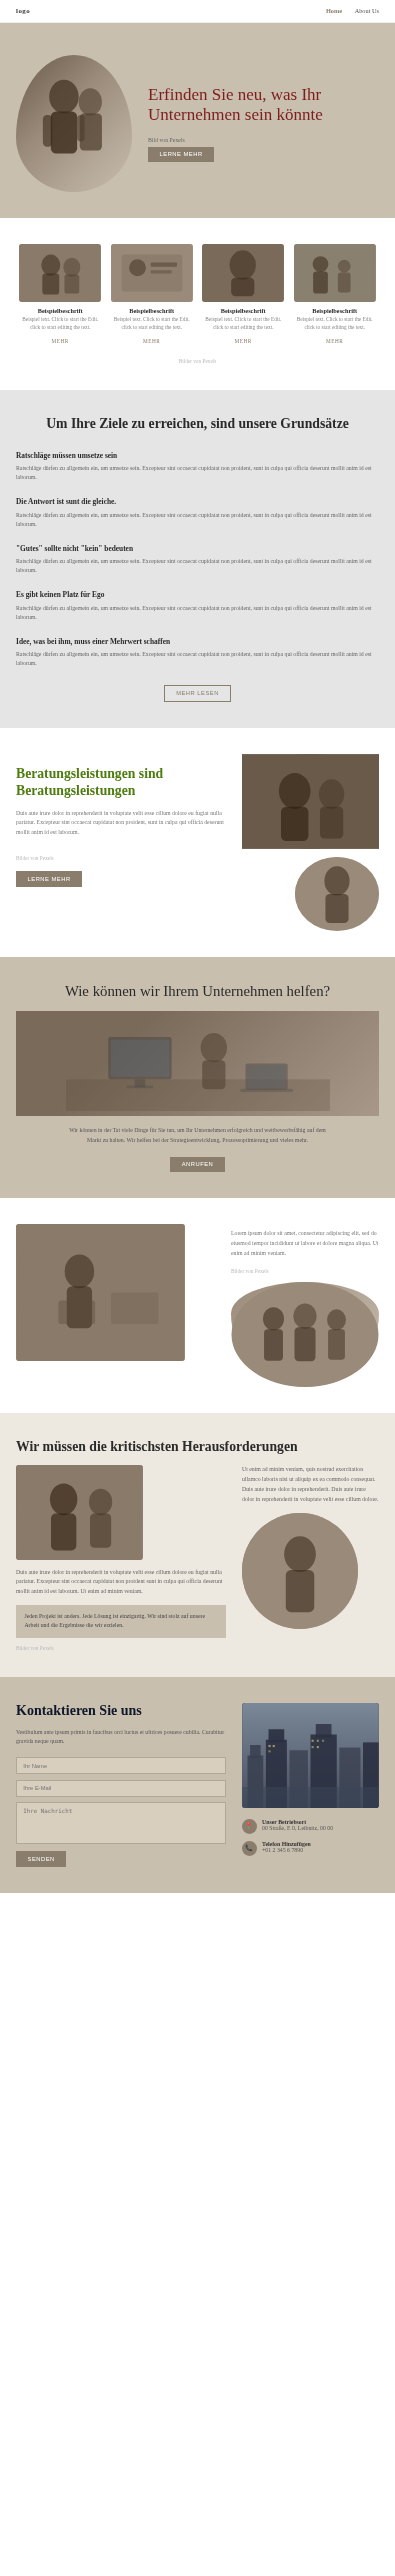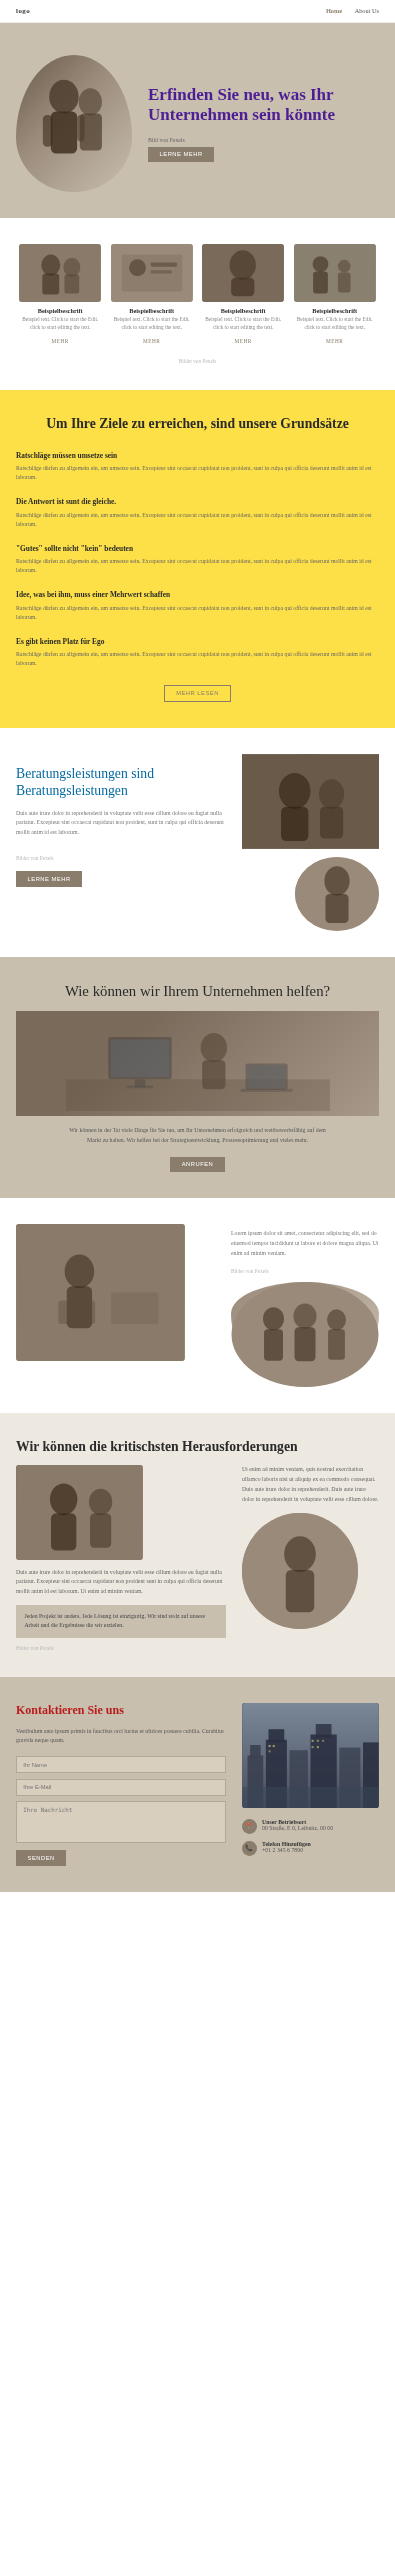--- a/index.html
+++ b/index.html
@@ -53,22 +53,22 @@
       background: linear-gradient(135deg, #6a5a4a 0%, #9a8a7a 40%, #c8bfaf 100%);
       display: flex;
       align-items: center;
       justify-content: center;
     }
     
     .people-svg { width: 95px; height: 116px; }
     .hero-content { flex: 1; }
     .hero-content h1 {
       font-size: 17px;
-      font-weight: bold;
-      color: #4c1d95;
+      font-weight: normal;
+      color: #7f1d1d;
       line-height: 1.2;
       margin-bottom: 12px;
     }
     .hero-meta { font-size: 5.8px; color: #666; margin-bottom: 3.2px; }
     .btn-primary {
       display: inline-block;
       background: #8a7d6b;
       color: #fff;
       font-size: 5.8px;
       padding: 4.7px 11.6px;
@@ -124,39 +124,39 @@
     .img-1 { background: linear-gradient(135deg, #8a7a6a 0%, #c8bfaf 100%); }
     .img-2 { background: linear-gradient(135deg, #9a8a7a 0%, #d8cfbf 100%); }
     .img-3 { background: linear-gradient(135deg, #7a6a5a 0%, #b8afa0 100%); }
     .img-4 { background: linear-gradient(135deg, #8a8070 0%, #c0b8a8 100%); }
     .case-label { font-size: 6.3px; font-weight: bold; color: #2a2a2a; margin-bottom: 2.1px; }
     .case-desc { font-size: 5.3px; color: #888; line-height: 1.5; margin-bottom: 4.2px; }
     .case-link { font-size: 5.3px; color: #8a7d6b; text-transform: uppercase; letter-spacing: 0.5px; }
     .source-note { text-align: center; font-size: 5.3px; color: #bbb; margin-top: 12.7px; }
 
     
-    .principles { background: #fde047; }
+    .principles { background: #e5e5e5; }
     .principles-grid {
       display: grid;
       grid-template-columns: 1fr;
       gap: 14.8px 21px;
     }
     .principle-title { font-size: 7.4px; font-weight: bold; color: #2a2a2a; margin-bottom: 4.2px; }
     .principle-text { font-size: 5.8px; color: #666; line-height: 1.6; }
 
     
     .services-big {
       background: #fff;
       display: flex;
       gap: 16px;
       align-items: flex-start;
       padding: 26px 16px;
     }
     .services-left { flex: 1; padding-top: 10.5px; }
-    .services-left h2 { font-size: 13.7px; font-weight: normal; color: #0369a1; margin-bottom: 8.4px; line-height: 1.3; }
+    .services-left h2 { font-size: 13.7px; font-weight: bold; color: #4d7c0f; margin-bottom: 8.4px; line-height: 1.3; }
     .services-left p { font-size: 5.8px; color: #777; line-height: 1.7; margin-bottom: 6.3px; }
     .services-left .source { font-size: 5.3px; color: #bbb; margin-bottom: 10.5px; }
     .services-images {
       display: flex;
       flex-direction: column;
       gap: 8.4px;
       width: 137px;
       flex-shrink: 0;
     }
     .service-img-big {
@@ -250,21 +250,21 @@
       height: 116px;
       border-radius: 50%;
       background: linear-gradient(135deg, #8a7a6a 0%, #c8bfaf 100%);
       margin-top: 8.4px;
     }
 
     
     .contact-section { background: #c8bfaf; padding: 26px 16px; }
     .contact-layout { display: flex; gap: 16px; }
     .contact-left { flex: 1; }
-    .contact-left h2 { font-size: 12px; font-weight: bold; color: #b91c1c; margin-bottom: 8.4px; }
+    .contact-left h2 { font-size: 14px; font-weight: bold; color: #0f172a; margin-bottom: 8.4px; }
     .contact-left p { font-size: 5.8px; color: #555; line-height: 1.7; margin-bottom: 9.5px; }
     .contact-form-field {
       margin-bottom: 5.3px;
     }
     .contact-form-field input {
       width: 100%;
       padding: 4.7px 6.3px;
       font-size: 5.8px;
       border: 0.5px solid #b0a898;
       background: #d8cfbf;
@@ -433,25 +433,25 @@
     </div>
     <div>
       <div class="principle-title">Die Antwort ist sunt die gleiche.</div>
       <div class="principle-text">Ratschläge dürfen zu allgemein ein, um umsetze sein. Excepteur sint occaecat cupidatat non proident, sunt in culpa qui officia deserunt mollit anim id est laborum.</div>
     </div>
     <div>
       <div class="principle-title">"Gutes" sollte nicht "kein" bedeuten</div>
       <div class="principle-text">Ratschläge dürfen zu allgemein ein, um umsetze sein. Excepteur sint occaecat cupidatat non proident, sunt in culpa qui officia deserunt mollit anim id est laborum.</div>
     </div>
     <div>
+      <div class="principle-title">Es gibt keinen Platz für Ego</div>
+      <div class="principle-text">Ratschläge dürfen zu allgemein ein, um umsetze sein. Excepteur sint occaecat cupidatat non proident, sunt in culpa qui officia deserunt mollit anim id est laborum.</div>
+    </div>
+    <div>
       <div class="principle-title">Idee, was bei ihm, muss einer Mehrwert schaffen</div>
-      <div class="principle-text">Ratschläge dürfen zu allgemein ein, um umsetze sein. Excepteur sint occaecat cupidatat non proident, sunt in culpa qui officia deserunt mollit anim id est laborum.</div>
-    </div>
-    <div>
-      <div class="principle-title">Es gibt keinen Platz für Ego</div>
       <div class="principle-text">Ratschläge dürfen zu allgemein ein, um umsetze sein. Excepteur sint occaecat cupidatat non proident, sunt in culpa qui officia deserunt mollit anim id est laborum.</div>
     </div>
 
   </div>
   <div style="text-align:center; margin-top:16px;">
     <button class="btn-outline">MEHR LESEN</button>
   </div>
 </section>
 
 <div class="services-big">
@@ -534,21 +534,21 @@
           <rect x="120" y="86" width="40" height="65" rx="8" fill="#3a2a1a" opacity="0.6"></rect>
           <ellipse cx="200" cy="72" rx="18" ry="20" fill="#4a3a2a" opacity="0.6"></ellipse>
           <rect x="184" y="90" width="32" height="58" rx="6" fill="#3a2a1a" opacity="0.5"></rect>
         </svg>
       </div>
     </div>
   </div>
 </section>
 
 <section class="challenges-section">
-  <h2 class="section-title">Wir können die kritischsten Herausforderungen</h2>
+  <h2 class="section-title">Wir müssen die kritischsten Herausforderungen</h2>
   <div class="challenges-layout">
     <div class="challenges-left">
       <div style="width:127px;height:95px;background:linear-gradient(135deg,#7a6a5a 0%,#c0b0a0 100%);border-radius:3.2px;margin-bottom:7.4px;overflow:hidden;">
         <svg width="127" height="95" viewBox="0 0 240 180" xmlns="http://www.w3.org/2000/svg">
           <rect width="240" height="180" fill="#8a7a6a"></rect>
           <ellipse cx="90" cy="65" rx="26" ry="30" fill="#3a2a1a" opacity="0.7"></ellipse>
           <rect x="66" y="92" width="48" height="70" rx="9" fill="#2a1a0a" opacity="0.6"></rect>
           <ellipse cx="160" cy="70" rx="22" ry="25" fill="#4a3a2a" opacity="0.6"></ellipse>
           <rect x="140" y="92" width="40" height="65" rx="8" fill="#3a2a1a" opacity="0.5"></rect>
         </svg>

